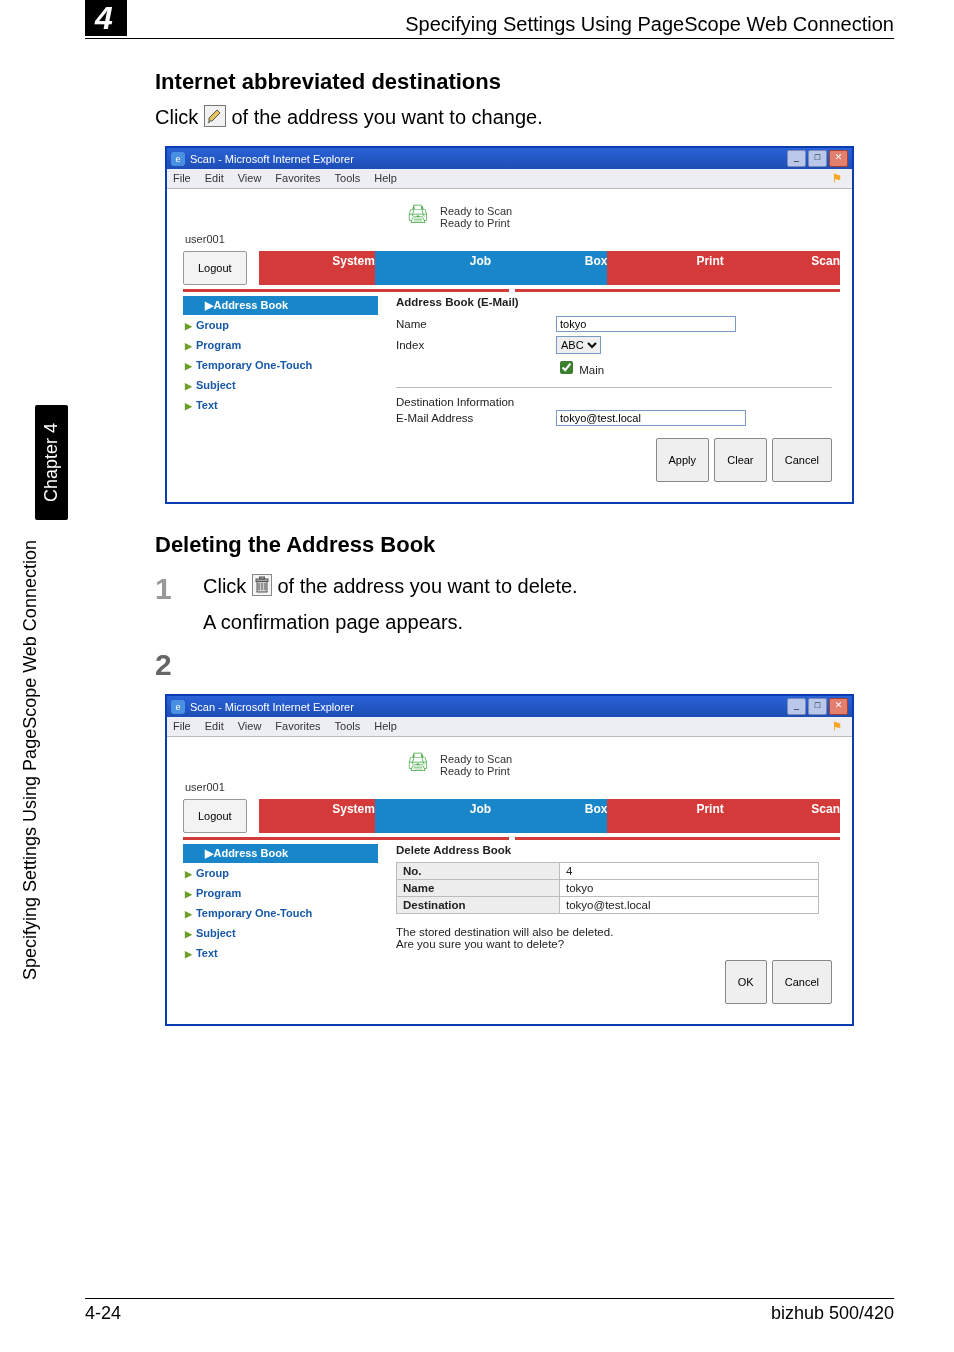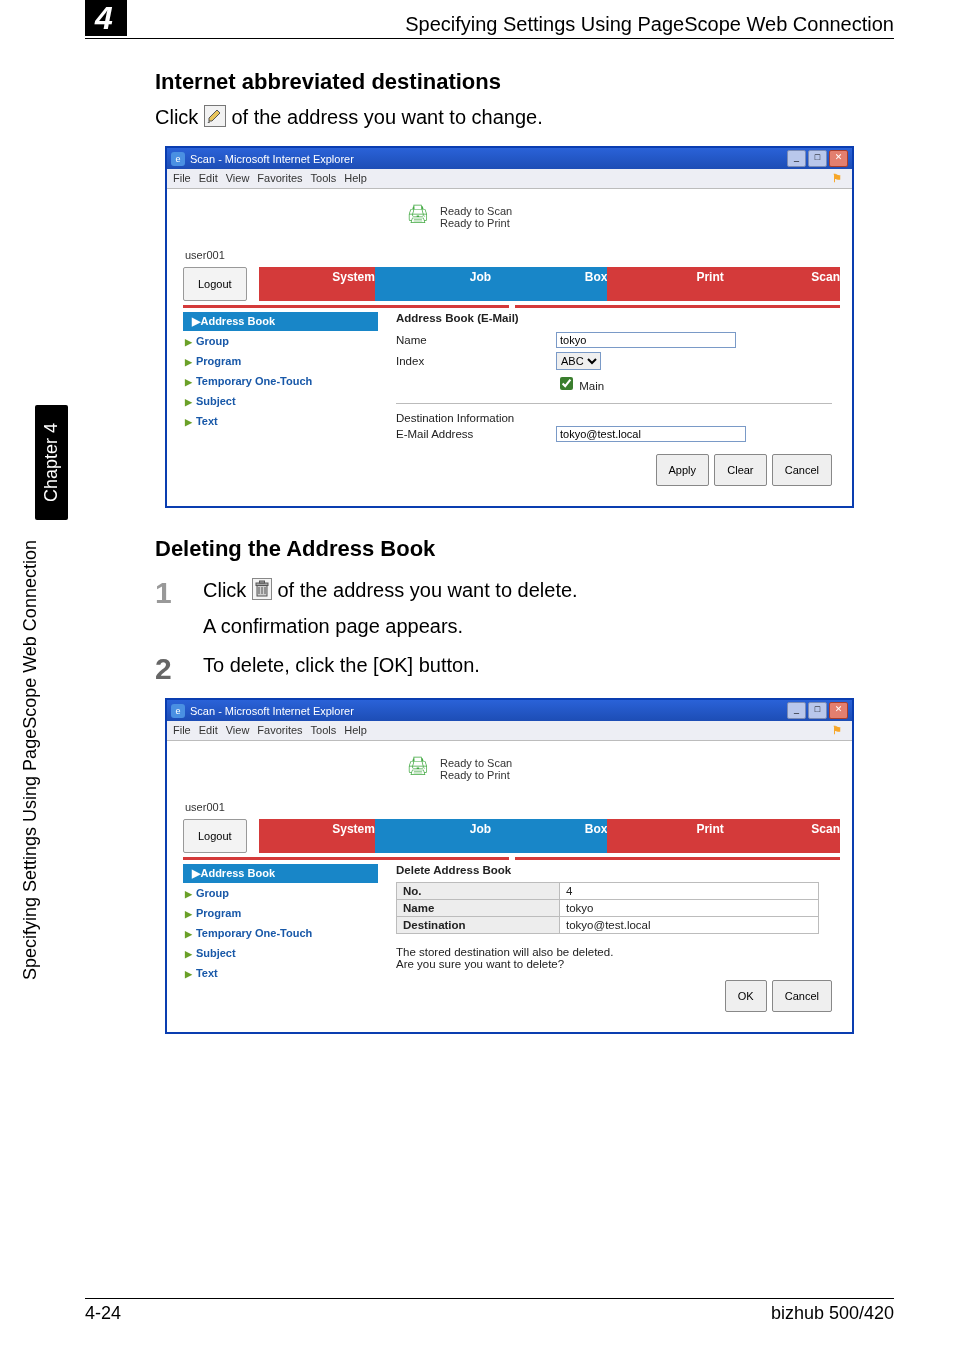--- a/index.html
+++ b/index.html
@@ -131,21 +131,21 @@
 .ie-titlebar .ctlbtn.close {
   background: #e37f6f;
   color: #fff;
   border-color: #a83e2c;
 }
 .ie-menubar {
   background: #edeef4;
   padding: 3px 6px;
   color: #333;
   display: flex;
-  gap: 8px;
+  gap: 14px;
   border-bottom: 1px solid #bcbcbc;
 }
 .ie-ielogo {
   width: 18px;
   text-align: center;
   color: #f6a628;
   font-weight: bold;
   margin-left: auto;
 }
 .ie-content {
@@ -162,21 +162,21 @@
   color: #333;
 }
 .ready-icon {
   width: 28px;
   height: 28px;
   font-size: 18px;
   color: #4a4;
   text-align: center;
 }
 .usertxt {
-  margin: 18px 0 6px 6px;
+  margin: 2px 0 6px 6px;
   color: #333;
 }
 .tab-row {
   display: flex;
   align-items: stretch;
   margin: 0 0 4px 4px;
 }
 .logout-btn {
   background: #f3f3f3;
   border: 1px solid #999;
@@ -216,21 +216,21 @@
 }
 .left-nav {
   width: 195px;
   padding-top: 4px;
 }
 .left-nav .nav-head {
   background: #1886c8;
   color: #fff;
   font-weight: bold;
   font-size: 11px;
-  padding: 3px 9px;
+  padding: 3px 22px;
 }
 .left-nav .nav-item {
   color: #1858a8;
   font-weight: bold;
   font-size: 11px;
   padding: 4px 2px 4px 2px;
 }
 .left-nav .nav-item::before {
   content: "▶";
   color: #6aa028;
@@ -273,21 +273,21 @@
   border: none;
   border-top: 1px solid #bbb;
   margin: 8px 0;
 }
 .btn-row {
   text-align: right;
   margin-top: 10px;
 }
 .btn-row button {
   font-size: 11px;
-  padding: 9px 12px;
+  padding: 15px 12px;
   background: #efefef;
   border: 1px solid #888;
   border-radius: 2px;
   margin-left: 2px;
 }
 .del-table td {
   padding: 2px 6px;
   border: 1px solid #bcbcbc;
   font-size: 11.5px;
 }
@@ -449,21 +449,20 @@
           </svg>
         </span>
         of the address you want to delete.
       </div>
       <div style="margin-top:10px">A confirmation page appears.</div>
     </div>
   </div>
 
   <div class="step-row">
     <div class="step-num two">2</div>
-    <div class="step-body">To delete, click the [OK] button.</div>
   </div>
 
   <div class="screenshot">
     <div class="ie-titlebar">
       <div class="left">
         <span class="elogo">e</span>
         <span>Scan - Microsoft Internet Explorer</span>
       </div>
       <div class="ctl">
         <div class="ctlbtn">_</div>

